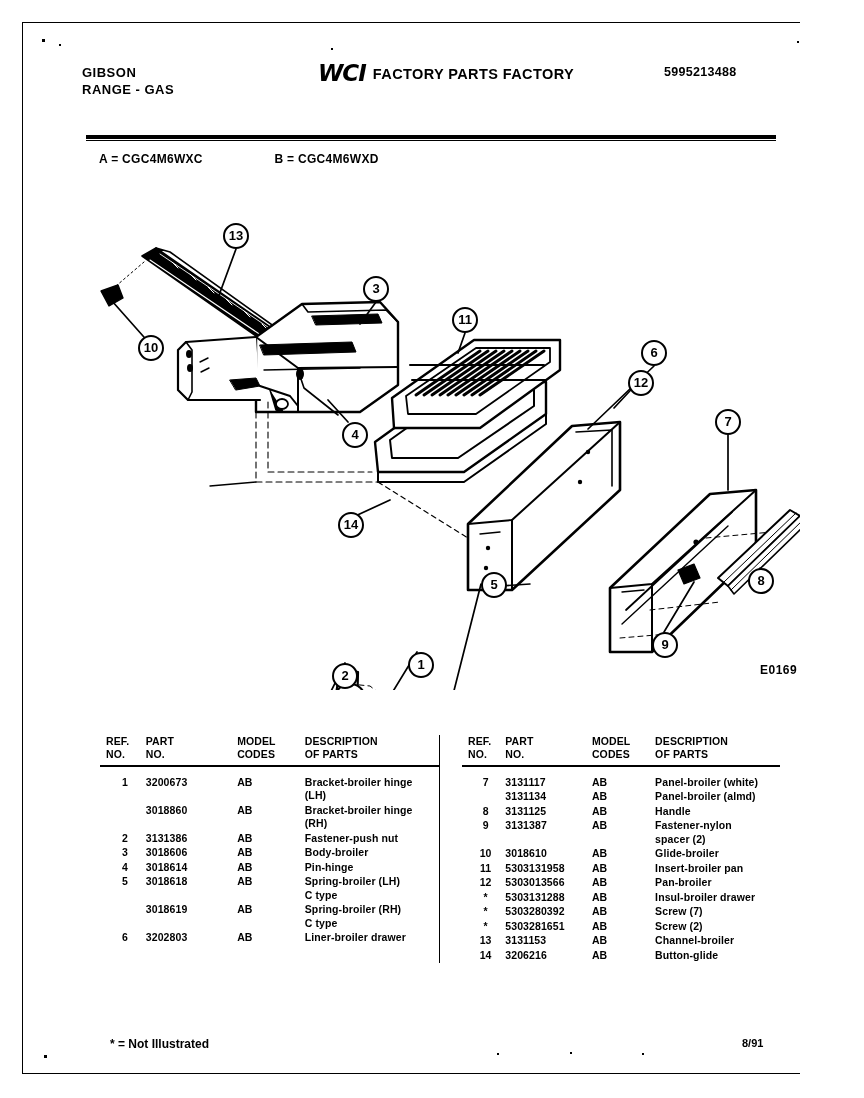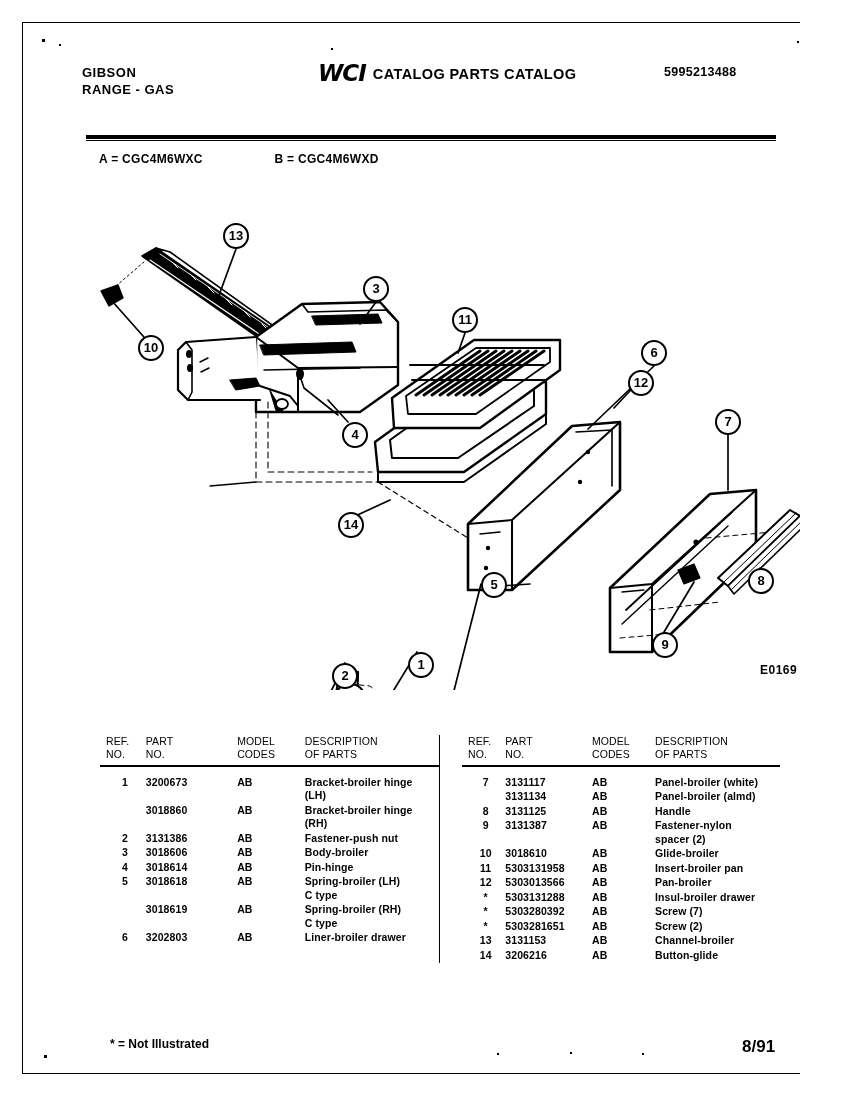--- a/index.html
+++ b/index.html
@@ -141,21 +141,21 @@
   table.parts {
     border-collapse: collapse;
     width: 100%;
     font-size: 10.5px;
     font-weight: bold;
     letter-spacing: 0.1px;
   }
   table.parts th {
     text-align: left;
     font-size: 10.5px;
-    font-weight: normal;
+    font-weight: bold;
     vertical-align: top;
     padding: 0 0 11px 0;
     line-height: 12.5px;
     white-space: pre-line;
   }
   table.parts thead tr.hdr-row th { border-bottom: 2.5px solid #000; padding-bottom: 5px; }
   table.parts td {
     vertical-align: top;
     padding: 0.5px 0;
     line-height: 13.5px;
@@ -181,21 +181,21 @@
     width: 864px;
     text-align: center;
     font-size: 13px;
     font-weight: bold;
     letter-spacing: 1px;
   }
   .date-code {
     position: absolute;
     left: 742px;
     top: 1037px;
-    font-size: 17px;
+    font-size: 11px;
     font-weight: bold;
   }
   .speck { position: absolute; background: #000; }
 </style>
 </head>
 <body>
 
 <div id="page">
   <div class="page-border"></div>
 
@@ -210,21 +210,21 @@
   <div class="speck" style="left:642px;top:1053px;width:2px;height:2px;"></div>
   <div class="speck" style="left:331px;top:48px;width:2px;height:2px;"></div>
 
   <div class="brand">
     <div>GIBSON</div>
     <div>RANGE - GAS</div>
   </div>
 
   <div class="wci-block">
     <span class="wci-logo">WCI</span>
-    <span class="wci-title">CATALOG PARTS CATALOG</span>
+    <span class="wci-title">FACTORY PARTS FACTORY</span>
   </div>
 
   <div class="catalog-no">5995213488</div>
 
   <div class="rule"></div>
 
   <div class="model-codes">
     <span>A = CGC4M6WXC</span>
     <span class="mc-b">B = CGC4M6WXD</span>
   </div>

